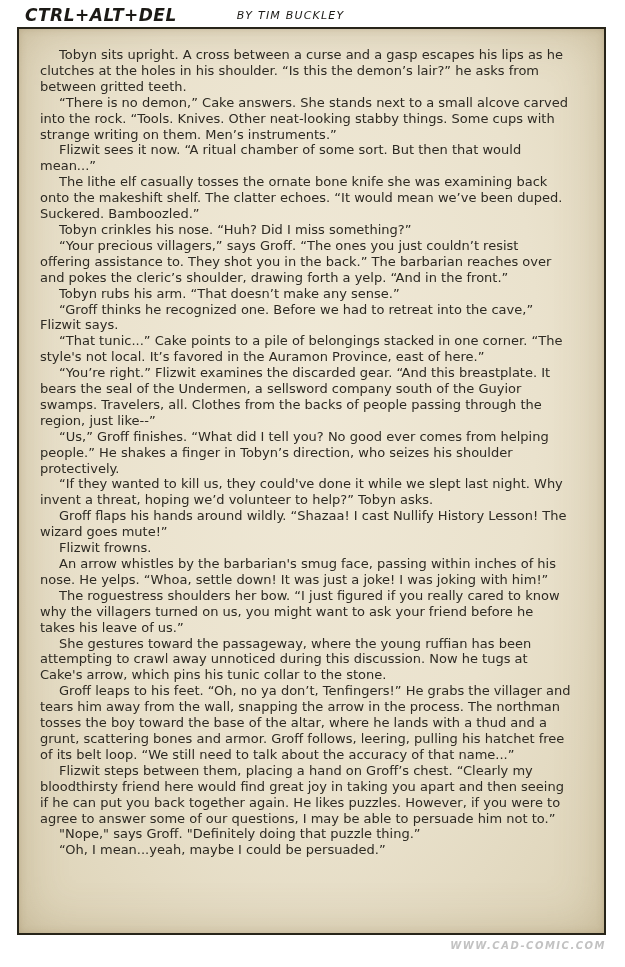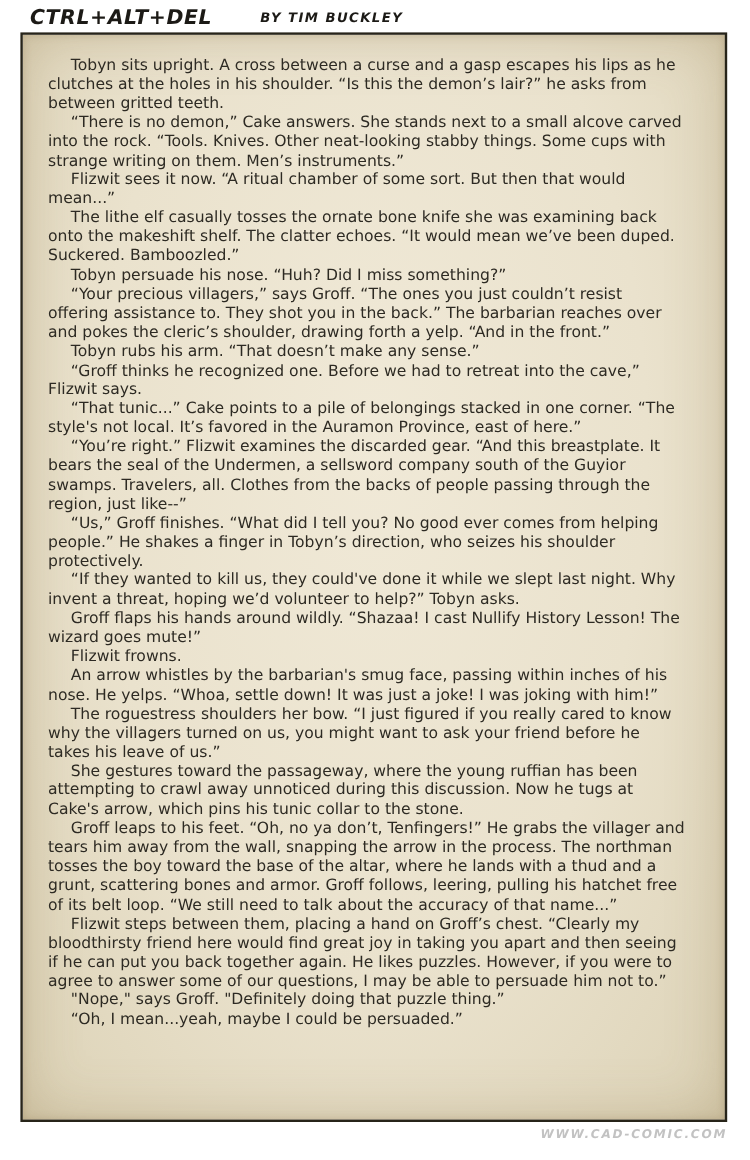--- a/index.html
+++ b/index.html
@@ -23,25 +23,25 @@
   .title {
     font-size: 17px;
     font-weight: bold;
     font-style: italic;
     letter-spacing: 0.5px;
     color: var(--ink, #1c1a16);
     text-align: center;
   }
   .byline {
     font-size: 11px;
-    font-weight: bold;
+    font-weight: normal;
     font-style: italic;
     letter-spacing: 1.2px;
     color: var(--ink, #1c1a16);
-    margin-left: 40px;
+    margin-left: 60px;
     vertical-align: 2px;
   }
   .panel {
     position: absolute;
     left: 17px;
     top: 27px;
     width: 589px;
     height: 908px;
     box-sizing: border-box;
     border: 2px solid var(--panel_border, #272419);
@@ -83,21 +83,21 @@
   <div class="header">
     <span class="title">CTRL+ALT+DEL</span><span class="byline">BY TIM BUCKLEY</span>
   </div>
 
   <div class="panel">
     <div class="story">
         <p class="para">Tobyn sits upright. A cross between a curse and a gasp escapes his lips as he clutches at the holes in his shoulder. “Is this the demon’s lair?” he asks from between gritted teeth.</p>
         <p class="para">“There is no demon,” Cake answers. She stands next to a small alcove carved into the rock. “Tools. Knives. Other neat-looking stabby things. Some cups with strange writing on them. Men’s instruments.”</p>
         <p class="para">Flizwit sees it now. “A ritual chamber of some sort. But then that would mean...”</p>
         <p class="para">The lithe elf casually tosses the ornate bone knife she was examining back onto the makeshift shelf. The clatter echoes. “It would mean we’ve been duped. Suckered. Bamboozled.”</p>
-        <p class="para">Tobyn persuade his nose. “Huh? Did I miss something?”</p>
+        <p class="para">Tobyn crinkles his nose. “Huh? Did I miss something?”</p>
         <p class="para">“Your precious villagers,” says Groff.  “The ones you just couldn’t resist offering assistance to. They shot you in the back.” The barbarian reaches over and pokes the cleric’s shoulder, drawing forth a yelp. “And in the front.”</p>
         <p class="para">Tobyn rubs his arm. “That doesn’t make any sense.”</p>
         <p class="para">“Groff thinks he recognized one. Before we had to retreat into the cave,” Flizwit says.</p>
         <p class="para">“That tunic...” Cake points to a pile of belongings stacked in one corner. “The style's not local. It’s favored in the Auramon Province, east of here.”</p>
         <p class="para">“You’re right.” Flizwit examines the discarded gear. “And this breastplate. It bears the seal of the Undermen, a sellsword company south of the Guyior swamps. Travelers, all. Clothes from the backs of people passing through the region, just like--”</p>
         <p class="para">“Us,” Groff finishes. “What did I tell you? No good ever comes from helping people.” He shakes a finger in Tobyn’s direction, who seizes his shoulder protectively.</p>
         <p class="para">“If they wanted to kill us, they could've done it while we slept last night. Why invent a threat, hoping we’d volunteer to help?” Tobyn asks.</p>
         <p class="para">Groff flaps his hands around wildly. “Shazaa! I cast Nullify History Lesson! The wizard goes mute!”</p>
         <p class="para">Flizwit frowns.</p>
         <p class="para">An arrow whistles by the barbarian's smug face, passing within inches of his nose. He yelps. “Whoa, settle down! It was just a joke! I was joking with him!”</p>

